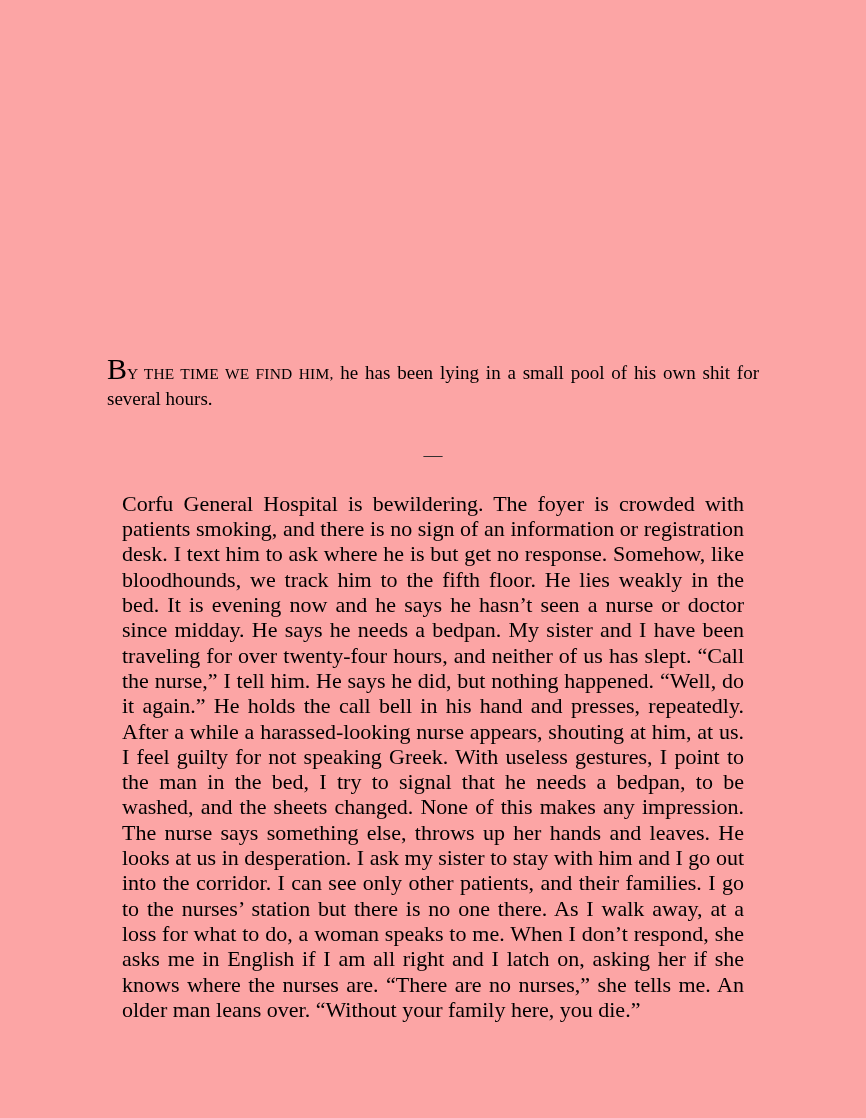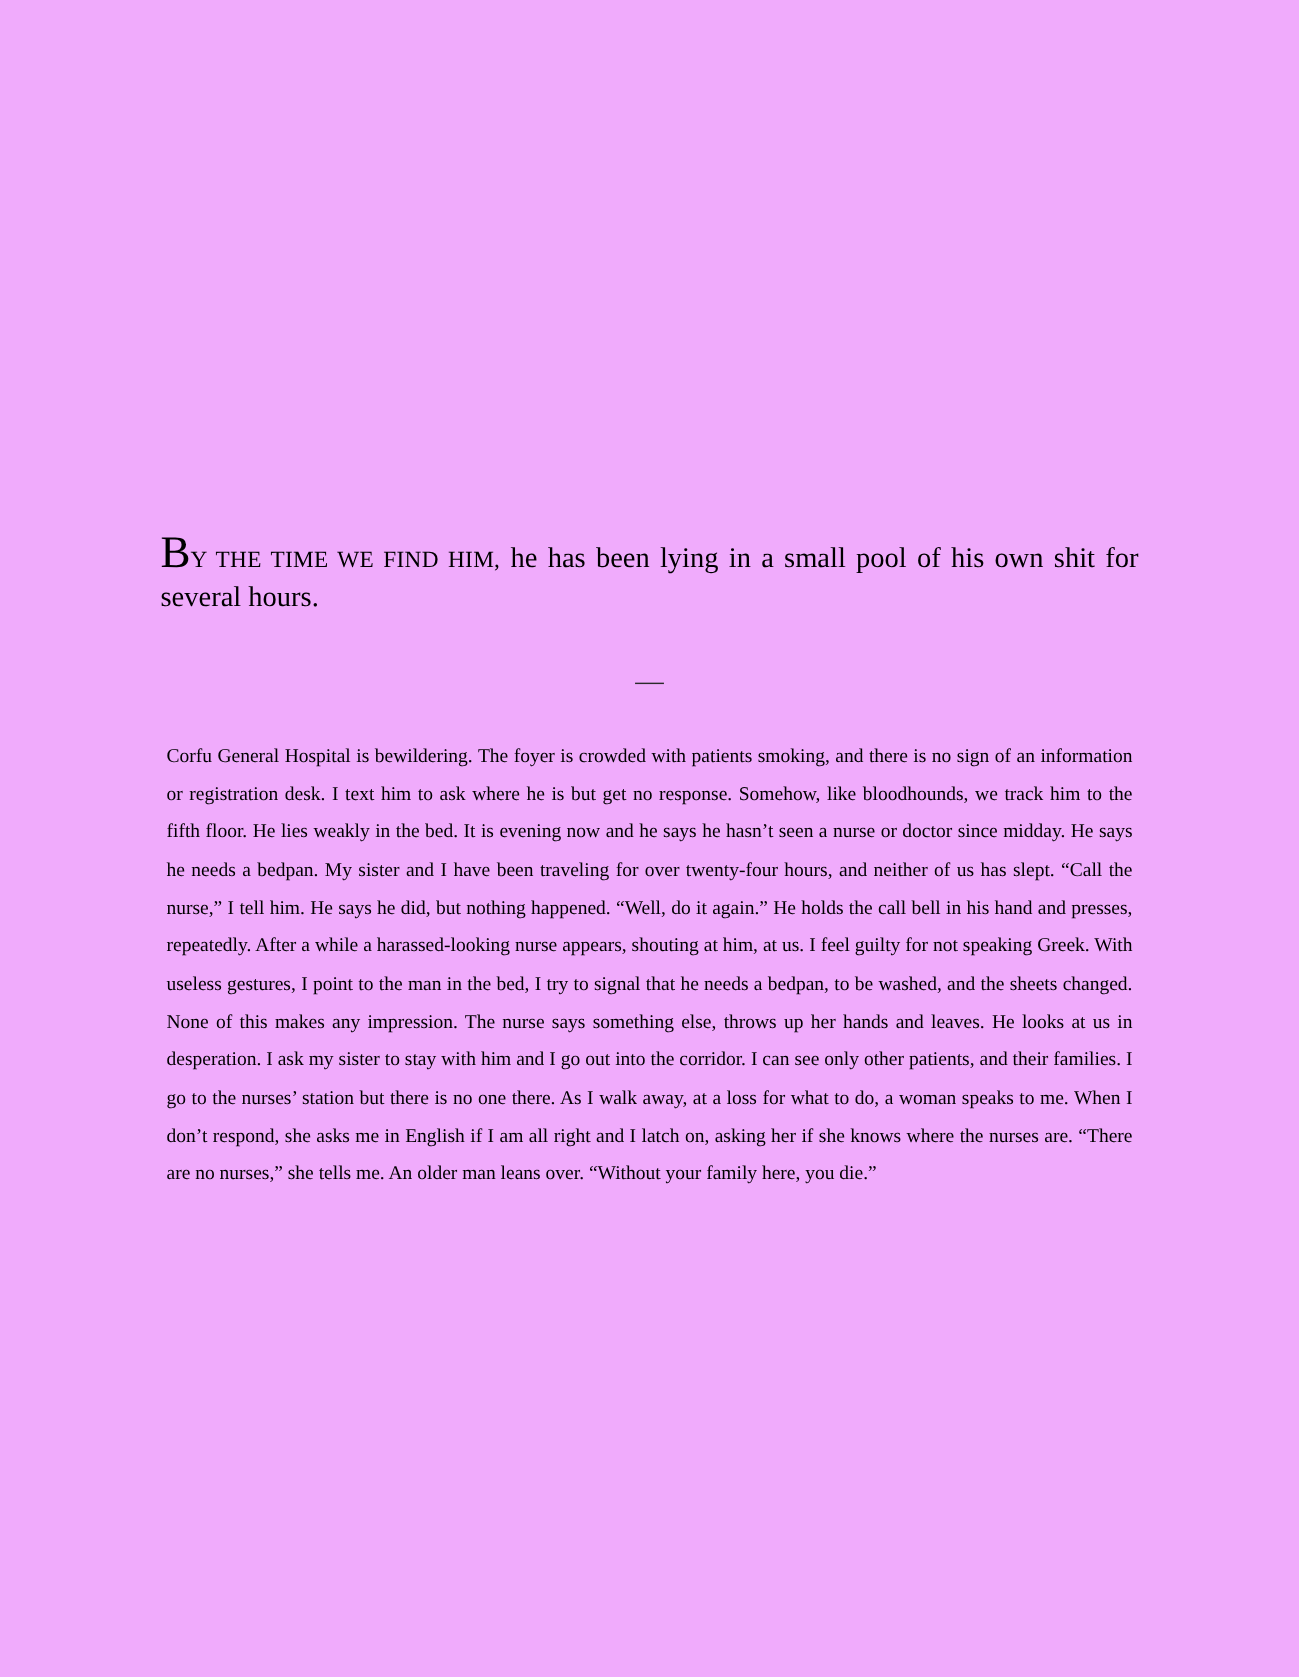--- a/index.html
+++ b/index.html
@@ -4,21 +4,21 @@
 <style>
   html, body {
     margin: 0;
     padding: 0;
     background: #ffffff;
   }
   .page {
     position: relative;
     width: 866px;
     height: 1118px;
-    background: #f0abfc;
+    background: #fca5a5;
     overflow: hidden;
     font-family: "Liberation Serif", "DejaVu Serif", serif;
     color: #000000;
   }
   .content {
     padding: 356px 107px 0 107px;
   }
   .opening {
     font-size: 19px;
     line-height: 25.3px;
@@ -35,24 +35,24 @@
     letter-spacing: 0.2px;
   }
   .divider {
     text-align: center;
     font-size: 19px;
     line-height: 25.3px;
     margin: 30px 0 24px 0;
     color: #2b2b2b;
   }
   .body-para {
-    font-size: 13px;
+    font-size: 22px;
     line-height: 25.3px;
     text-align: justify;
-    margin: 4px;
+    margin: 15px;
   }
 </style>
 </head>
 <body>
 
 <div class="page">
   <div class="content">
 
     <p class="opening"><span class="initial">B</span><span class="lead">Y THE TIME WE FIND HIM,</span> <span>he has been lying in a small pool of his own shit for several hours.</span></p>
 

